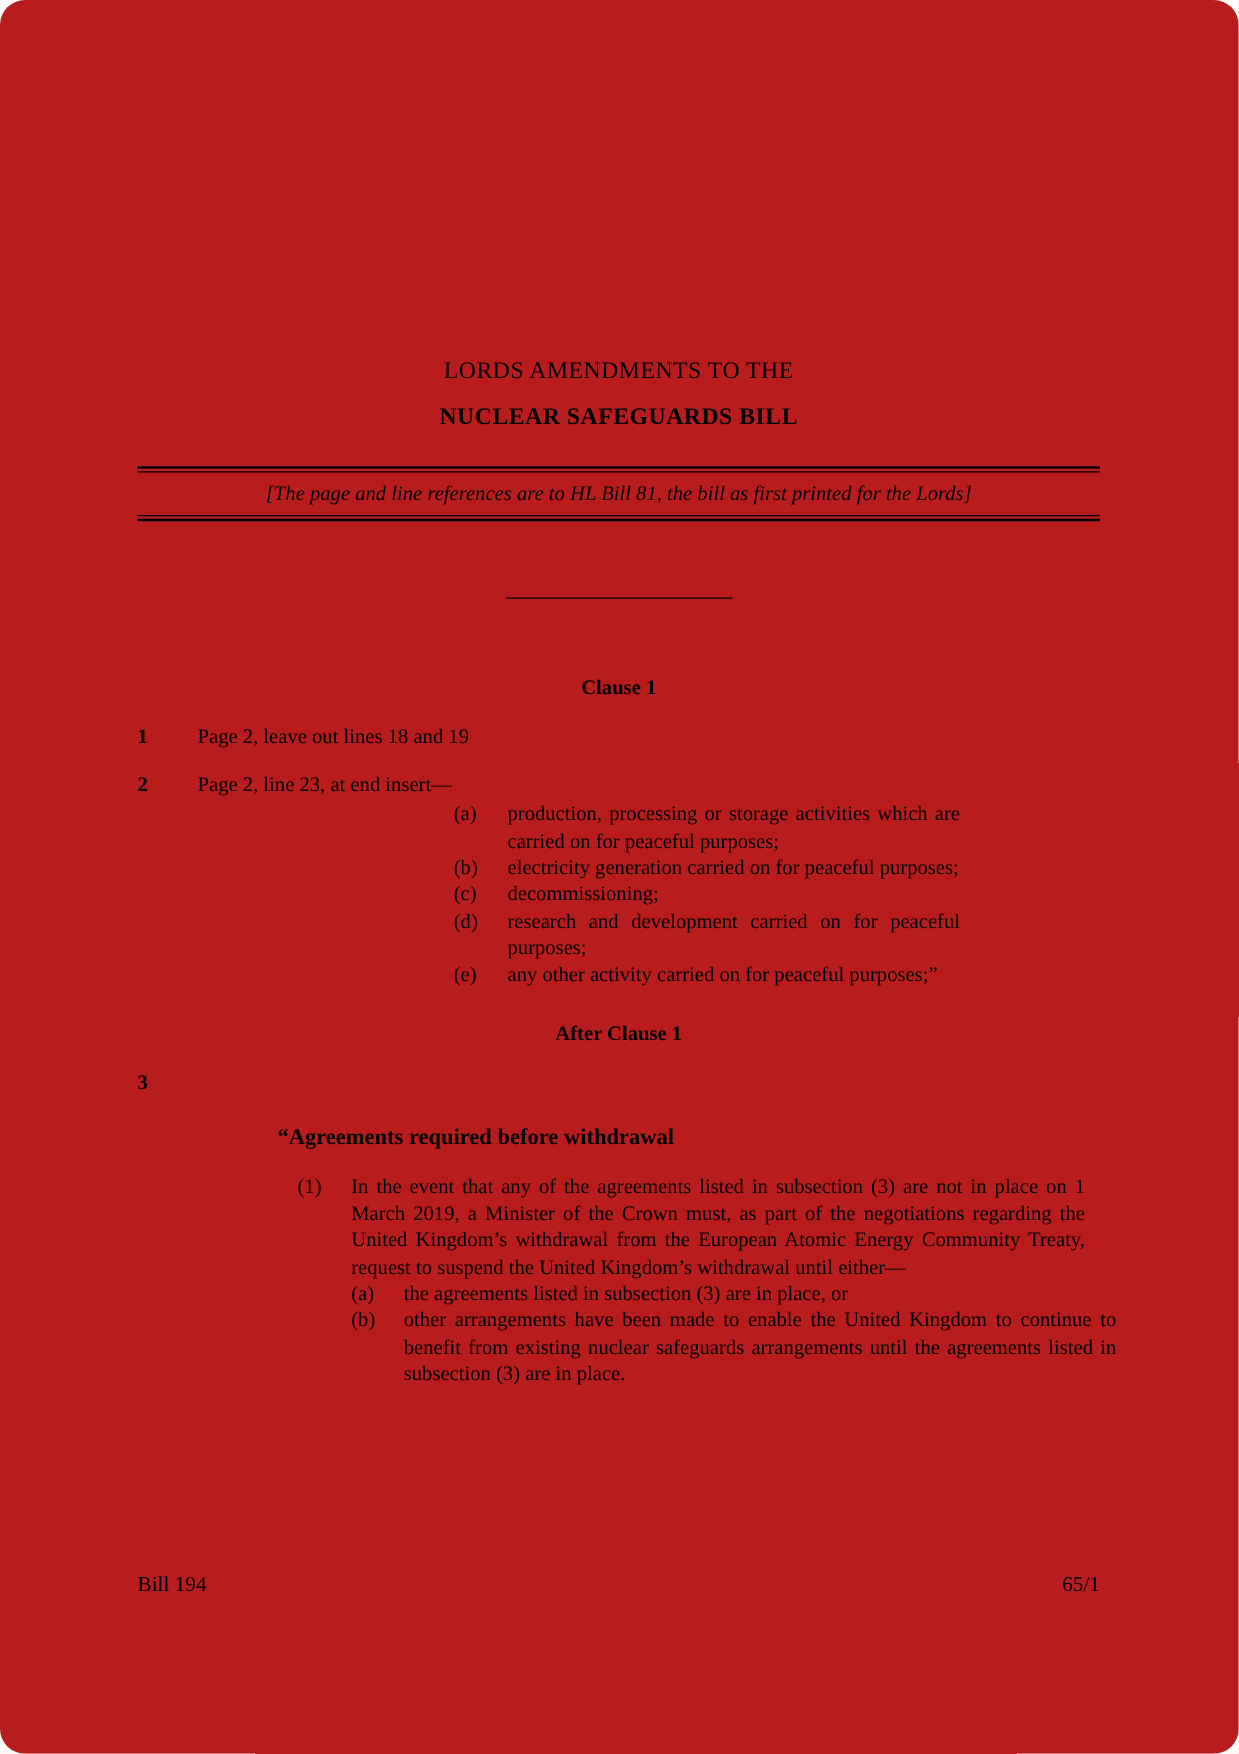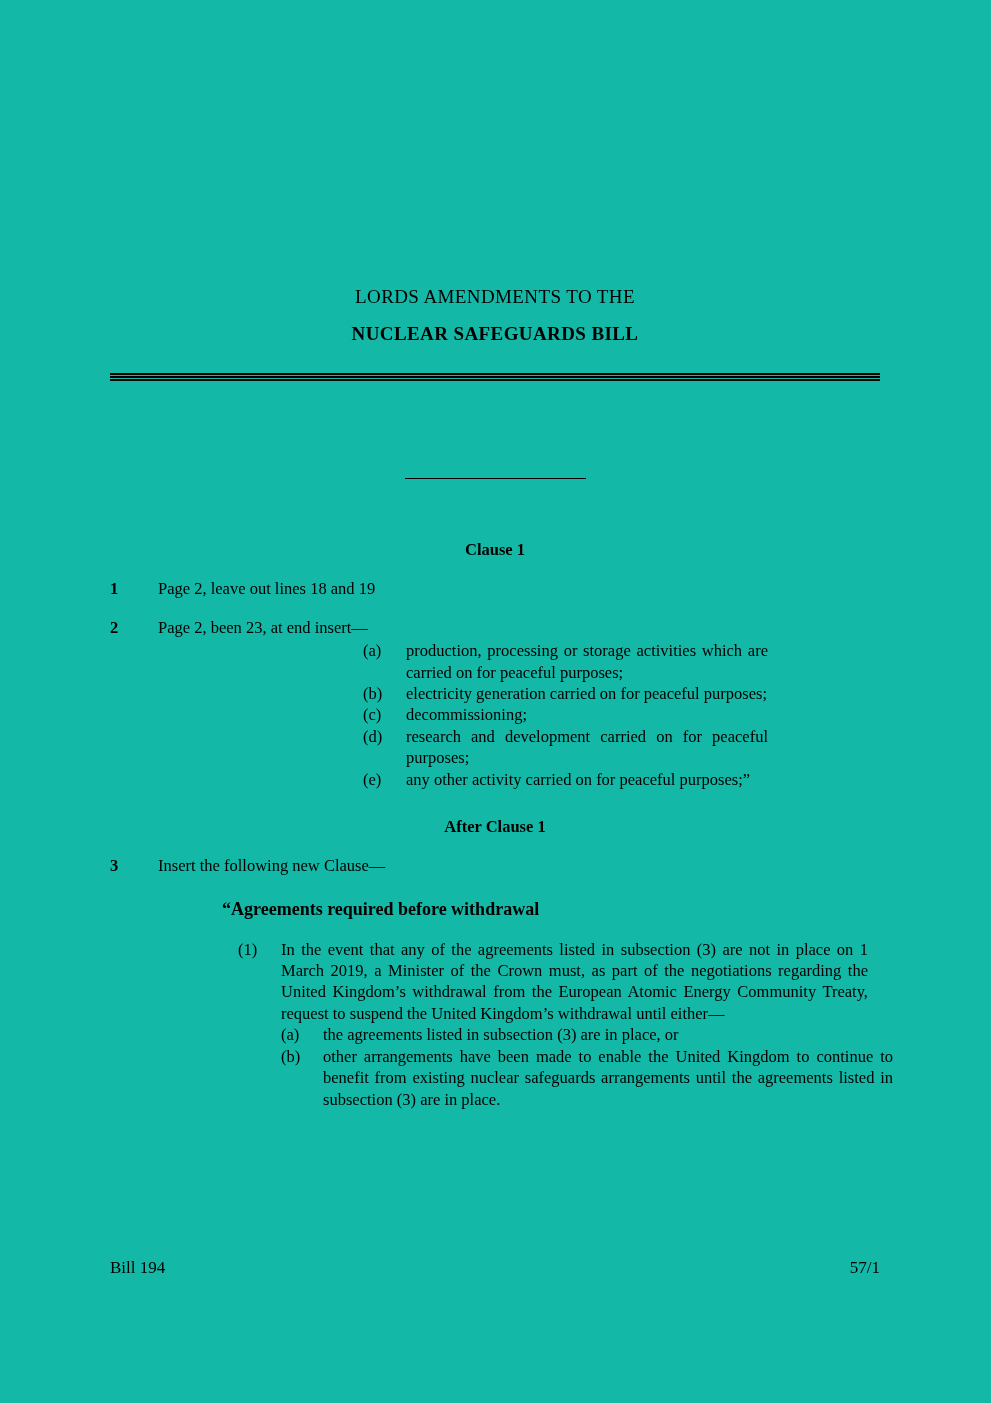--- a/index.html
+++ b/index.html
@@ -9,22 +9,23 @@
   }
   body {
     font-family: "Liberation Serif", "DejaVu Serif", serif;
     color: #000000;
   }
   .page {
     position: relative;
     width: 991px;
     height: 1403px;
     margin: 0 auto;
-    background: #14b8a6;
+    background: #b91c1c;
     overflow: hidden;
+    border-radius: 20px;
   }
 
   
   .header-block {
     position: absolute;
     left: 110px;
     top: 286px;
     width: 770px;
   }
   .doc-title-line1 {
@@ -211,37 +212,38 @@
 </head>
 <body>
 
 <div class="page">
 
   <div class="header-block">
     <div class="doc-title-line1">LORDS AMENDMENTS TO THE</div>
     <div class="doc-title-line2">NUCLEAR SAFEGUARDS BILL</div>
 
     <div class="rule-double-top"></div>
+    <div class="note-line">[The page and line references are to HL Bill 81, the bill as first printed for the Lords]</div>
     <div class="rule-double-bottom"></div>
   </div>
 
   <div class="section-separator"></div>
 
   <div class="body-block">
 
     <div class="clause-heading">Clause 1</div>
 
     <div class="amendment">
       <div class="amendment-number">1</div>
       <div class="amendment-body">Page 2, leave out lines 18 and 19</div>
     </div>
 
     <div class="amendment">
       <div class="amendment-number">2</div>
-      <div class="amendment-body">Page 2, been 23, at end insert—</div>
+      <div class="amendment-body">Page 2, line 23, at end insert—</div>
     </div>
 
 
     <div class="list-deep">
       <div class="li">
         <span class="marker">(a)</span>
         <span>production, processing or storage activities which are carried on for peaceful purposes;</span>
       </div>
       <div class="li">
         <span class="marker">(b)</span>
@@ -258,21 +260,20 @@
       <div class="li">
         <span class="marker">(e)</span>
         <span>any other activity carried on for peaceful purposes;”</span>
       </div>
     </div>
 
     <div class="clause-heading" style="margin-top:27px;">After Clause 1</div>
 
     <div class="amendment">
       <div class="amendment-number">3</div>
-      <div class="amendment-body">Insert the following new Clause—</div>
     </div>
 
     <div class="new-clause-title">“Agreements required before withdrawal</div>
 
     <div class="subsection">
       <span class="marker">(1)</span>
       <div class="sub-body">
         <p>In the event that any of the agreements listed in subsection (3) are not in place on 1 March 2019, a Minister of the Crown must, as part of the negotiations regarding the United Kingdom’s withdrawal from the European Atomic Energy Community Treaty, request to suspend the United Kingdom’s withdrawal until either—</p>
         <div class="list-inner" style="margin-left:0;">
           <div class="li">
@@ -284,16 +285,16 @@
             <span>other arrangements have been made to enable the United Kingdom to continue to benefit from existing nuclear safeguards arrangements until the agreements listed in subsection (3) are in place.</span>
           </div>
         </div>
       </div>
     </div>
 
   </div>
 
   <div class="footer">
     <div>Bill 194</div>
-    <div>57/1</div>
+    <div>65/1</div>
   </div>
 
 </div>
 
 </body></html>

